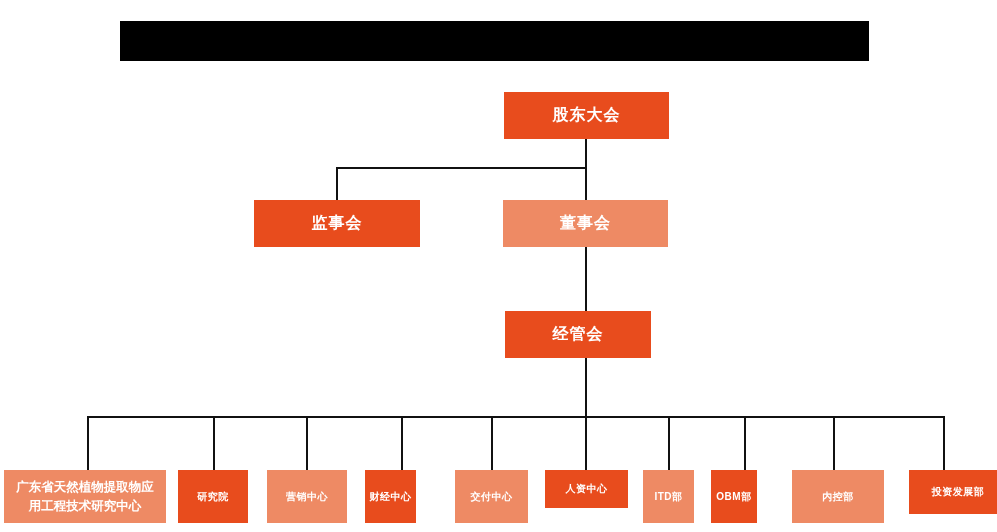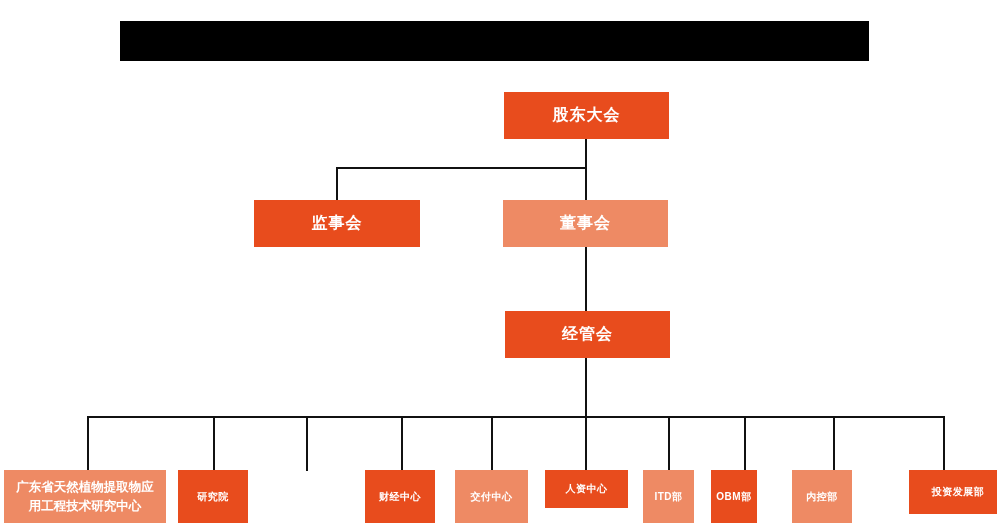--- a/index.html
+++ b/index.html
@@ -74,45 +74,48 @@
     <span>股东大会</span>
   </div>
 
   <div class="node" style="left:254px; top:200px; width:166px; height:47px" data-variant="dark">
     <span>监事会</span>
   </div>
   <div class="node" style="left:503px; top:200px; width:165px; height:47px" data-variant="light">
     <span>董事会</span>
   </div>
 
-  <div class="node" style="left:505px; top:311px; width:165px; height:47px" data-variant="dark">
+  <div class="node" style="left:505px; top:311px; width:146px; height:47px" data-variant="dark">
     <span>经管会</span>
   </div>
 
   <div class="node dept dept-wide" style="left:4px; top:470px; width:162px; height:53px" data-variant="light">
     <span>广东省天然植物提取物应用工程技术研究中心</span>
   </div>
   <div class="node dept" style="left:178px; top:470px; width:70px; height:53px" data-variant="dark">
     <span>研究院</span>
   </div>
-  <div class="node dept" style="left:365px; top:470px; width:70px; height:53px" data-variant="dark">
+  <div class="node dept" style="left:267px; top:470px; width:80px; height:53px" data-variant="light">
+    <span>营销中心</span>
+  </div>
+  <div class="node dept" style="left:365px; top:470px; width:51px; height:53px" data-variant="dark">
     <span>财经中心</span>
   </div>
   <div class="node dept" style="left:455px; top:470px; width:73px; height:53px" data-variant="light">
     <span>交付中心</span>
   </div>
   <div class="node dept" style="left:545px; top:470px; width:83px; height:38px" data-variant="dark">
     <span>人资中心</span>
   </div>
   <div class="node dept" style="left:643px; top:470px; width:51px; height:53px" data-variant="light">
     <span>ITD部</span>
   </div>
   <div class="node dept" style="left:711px; top:470px; width:46px; height:53px" data-variant="dark">
     <span>OBM部</span>
   </div>
-  <div class="node dept" style="left:792px; top:470px; width:60px; height:53px" data-variant="light">
+  <div class="node dept" style="left:792px; top:470px; width:92px; height:53px" data-variant="light">
     <span>内控部</span>
   </div>
   <div class="node dept" style="left:909px; top:470px; width:98px; height:44px" data-variant="dark">
     <span>投资发展部</span>
   </div>
 
 </div>
 
 </body></html>

